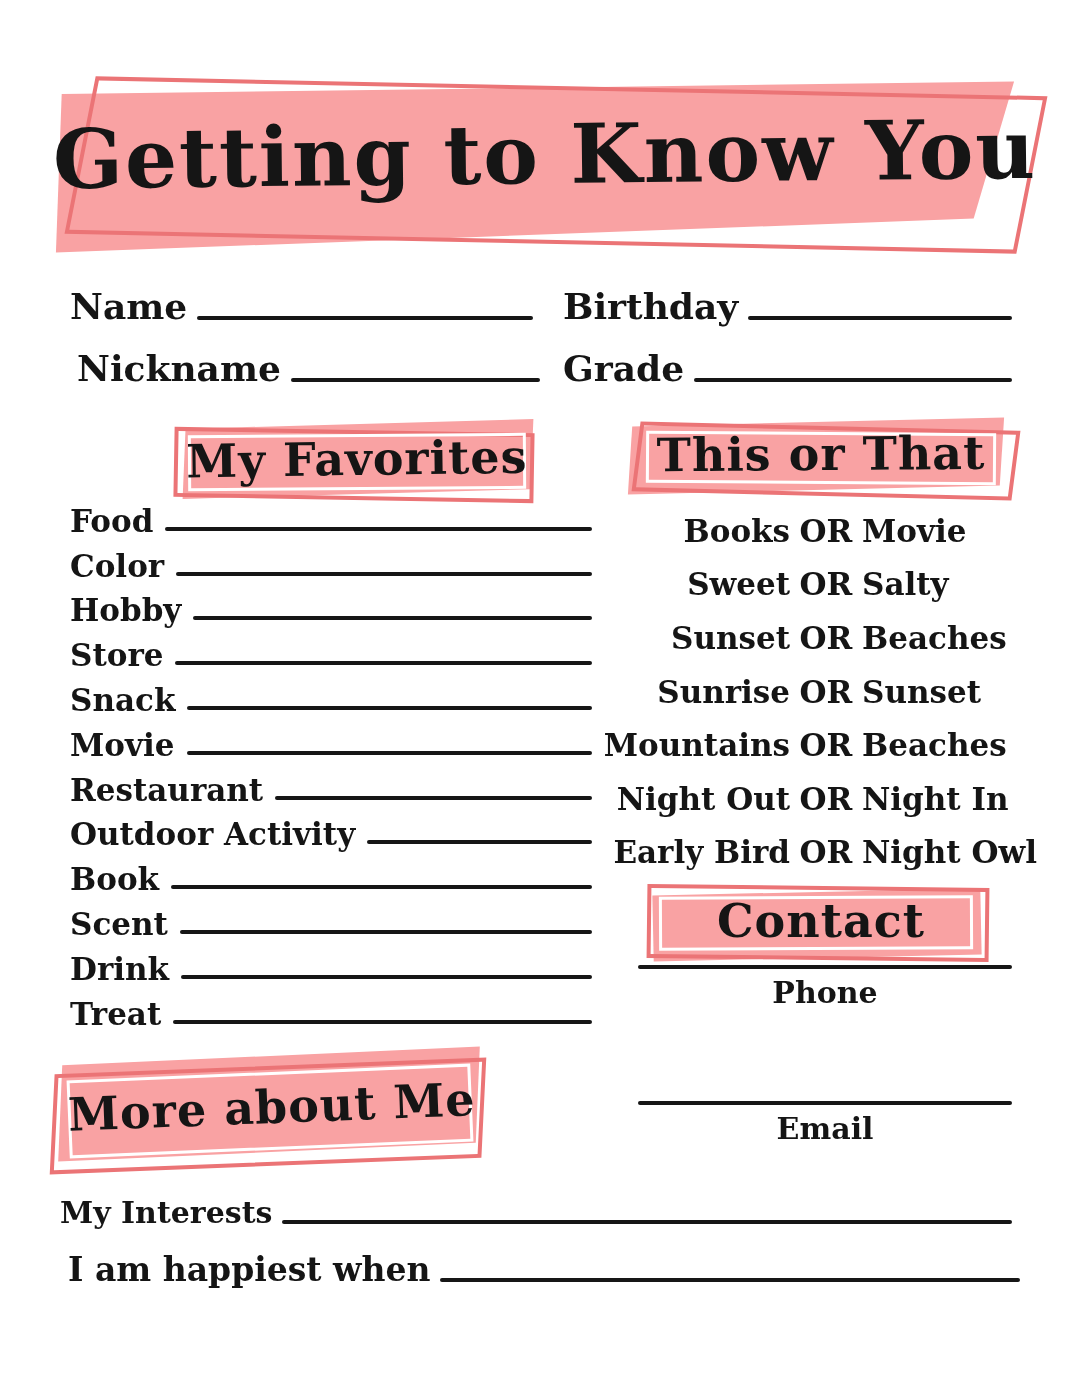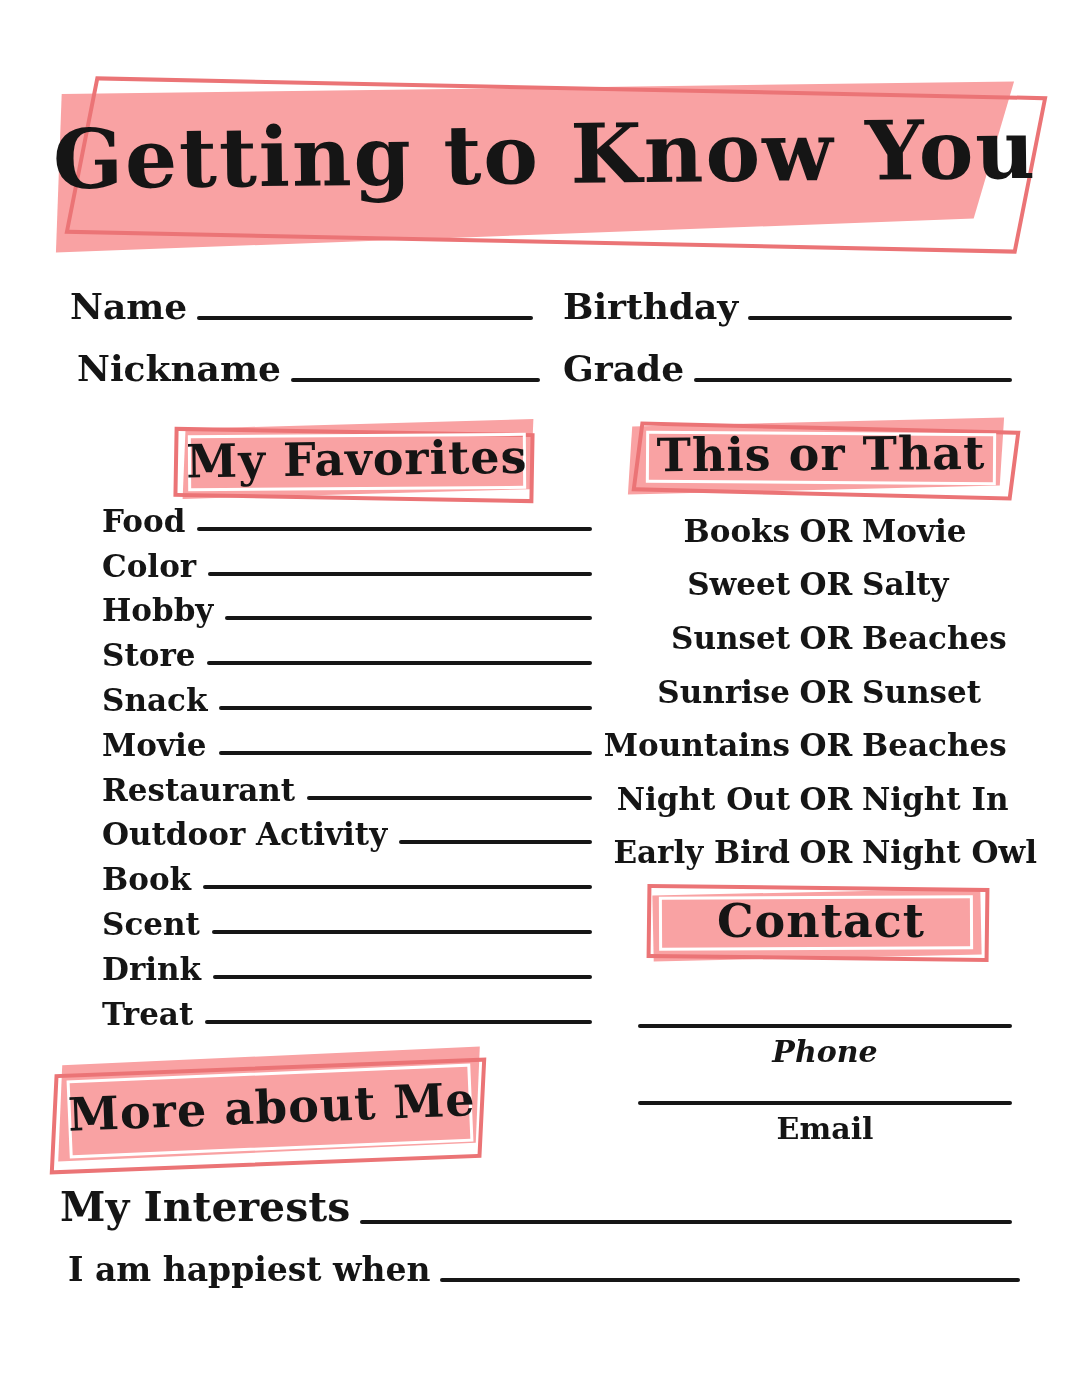--- a/index.html
+++ b/index.html
@@ -61,40 +61,40 @@
   .more-banner .blabel{font-size:46px;padding-bottom:10px;transform:rotate(-2.2deg);}
 
   
   .field{position:absolute;display:flex;align-items:flex-end;gap:10px;height:42px;}
   .field .lab{font-size:36px;line-height:1;white-space:nowrap;}
   .ln{flex:1;height:4px;background:#161616;border-radius:2px;margin-bottom:4px;}
 
   
   .fav-list{position:absolute;left:70px;top:492px;width:522px;display:flex;flex-direction:column;}
   .fav-row{height:44.8px;display:flex;align-items:flex-end;gap:12px;}
-  .fav-row .lab{font-size:31px;line-height:1;white-space:nowrap;margin-left:32px;}
+  .fav-row .lab{font-size:31px;line-height:1;white-space:nowrap;}
   .fav-row .ln{margin-bottom:6px;}
 
   
   .tot-list{position:absolute;left:600px;top:504px;width:430px;display:flex;flex-direction:column;}
   .tot-row{height:53.6px;display:grid;grid-template-columns:190px 72px 1fr;align-items:center;font-size:31px;}
   .tot-row .left{text-align:right;white-space:nowrap;}
   .tot-row .or{text-align:center;}
   .tot-row .right{text-align:left;white-space:nowrap;}
 
   
   .contact-block{position:absolute;left:638px;width:374px;display:flex;flex-direction:column;align-items:center;}
   .contact-block .cline{width:100%;height:4px;background:#161616;border-radius:2px;}
   .contact-block .clabel{font-size:30px;margin-top:6px;}
-  .phone-block{top:1024px;font-style:italic;}
+  .phone-block{top:965px;}
   .email-block{top:1101px;}
 
   
   .interests-field{left:60px;top:1186px;width:952px;}
-  .interests-field .lab{font-size:41px;}
+  .interests-field .lab{font-size:30px;}
   .happiest-field{left:60px;top:1244px;width:952px;margin-left:8px;}
   .happiest-field .lab{font-size:33px;}
 
   .name-field{left:70px;top:282px;width:463px;}
   .birthday-field{left:563px;top:282px;width:449px;}
   .nickname-field{left:77px;top:344px;width:463px;}
   .grade-field{left:563px;top:344px;width:449px;}
 </style>
 </head>
 <body>

